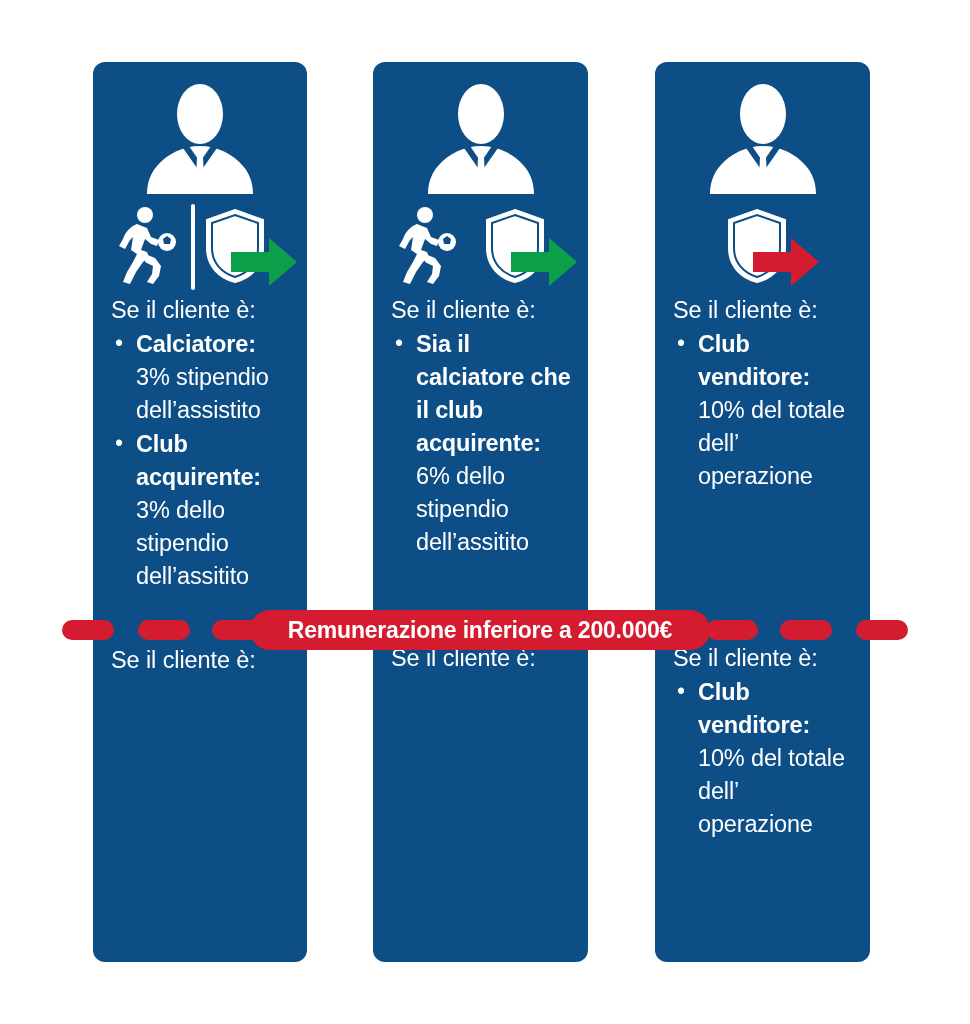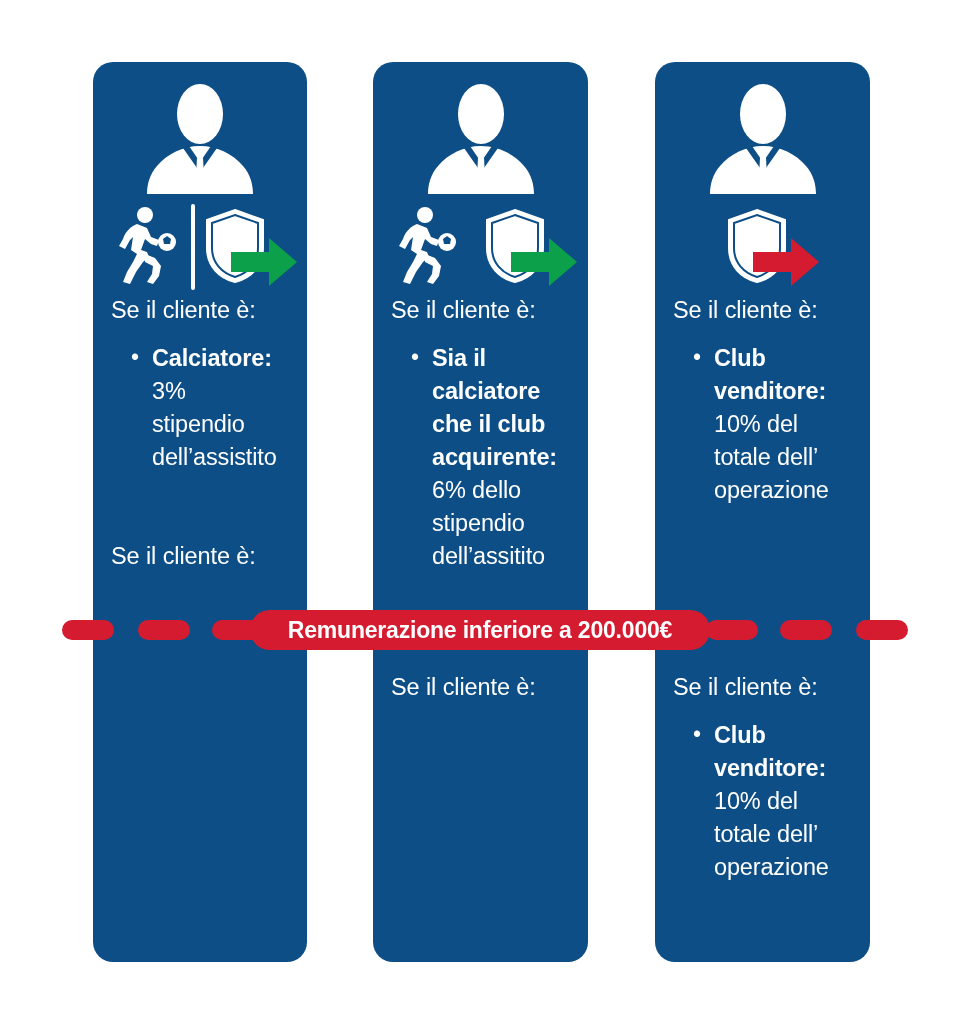--- a/index.html
+++ b/index.html
@@ -21,21 +21,21 @@
     height: 1024px;
     background: #ffffff;
   }
 
   
   .column {
     position: absolute;
     top: 62px;
     height: 900px;
     background: #0D4E86;
-    border-radius: 20px;
+    border-radius: 12px;
     box-sizing: border-box;
   }
   .col-1 { left: 93px;  width: 214px; }
   .col-2 { left: 373px; width: 215px; }
   .col-3 { left: 655px; width: 215px; }
 
   
   .icon-head {
     position: relative;
     height: 228px;
@@ -110,21 +110,21 @@
 
   .lead {
     font-size: 23.5px;
     line-height: 32px;
     font-weight: 400;
     margin: 0 0 2px 0;
     letter-spacing: -0.1px;
   }
   ul.items {
     list-style: none;
-    margin: 16px;
+    margin: 0;
     padding: 0;
   }
   ul.items > li {
     position: relative;
     padding-left: 25px;
     font-size: 23.5px;
     line-height: 33px;
     margin-bottom: 1px;
     letter-spacing: -0.15px;
   }
@@ -223,20 +223,24 @@
       </div>
     </div>
 
     <div class="text-block block-top">
       <p class="lead">Se il cliente è:</p>
       <ul class="items">
         <li>
           <span class="term">Calciatore:</span>
           <span class="desc">3% stipendio dell’assistito</span>
         </li>
+        <li>
+          <span class="term">Club acquirente:</span>
+          <span class="desc">3% dello stipendio dell’assitito</span>
+        </li>
       </ul>
     </div>
 
     <div class="bottom-spacer"></div>
 
     <div class="text-block block-bottom">
       <p class="lead">Se il cliente è:</p>
     </div>
   </div>
 

